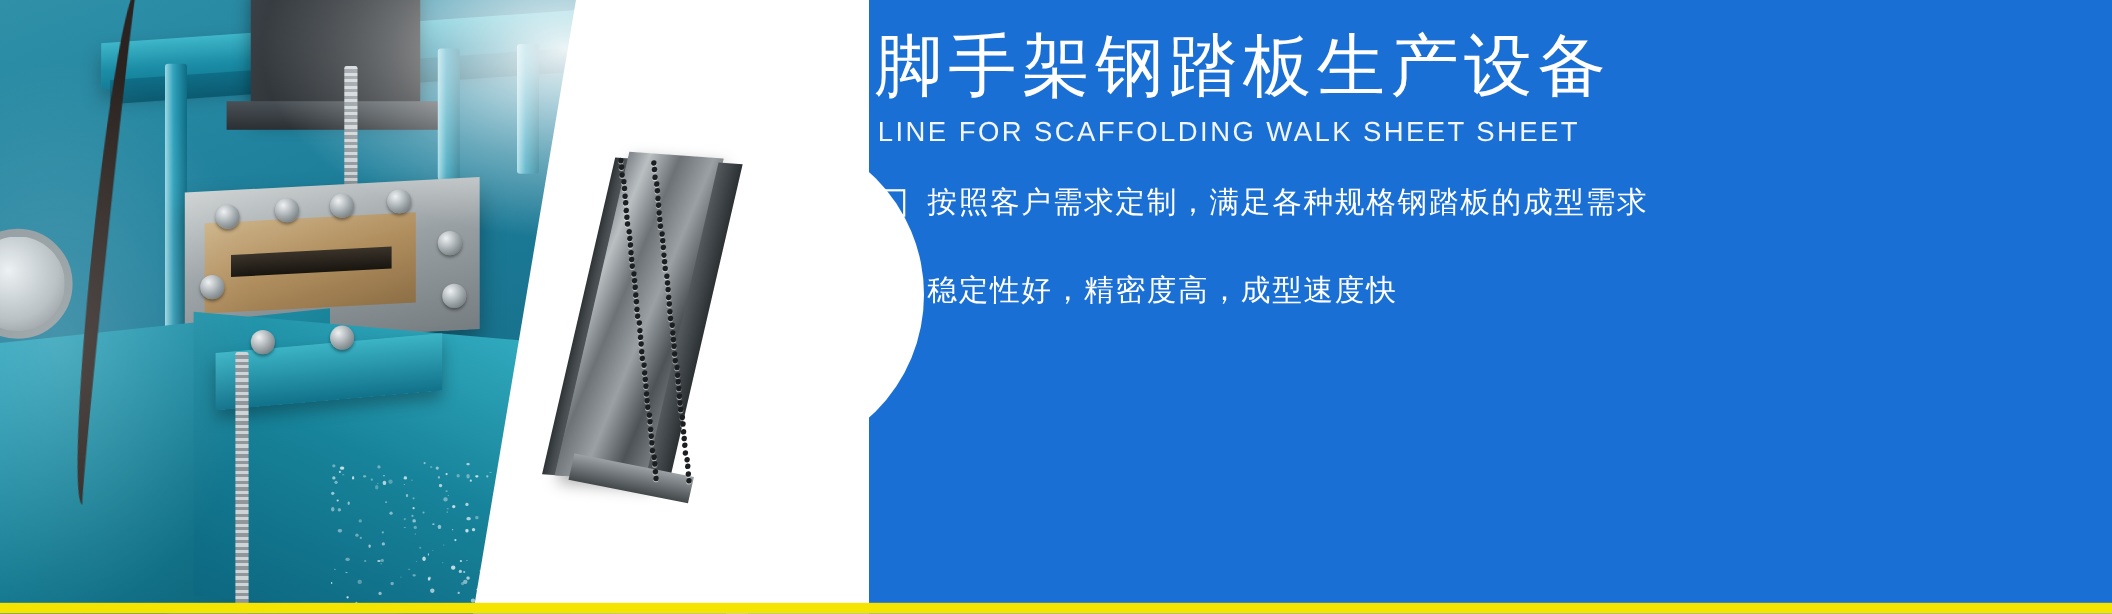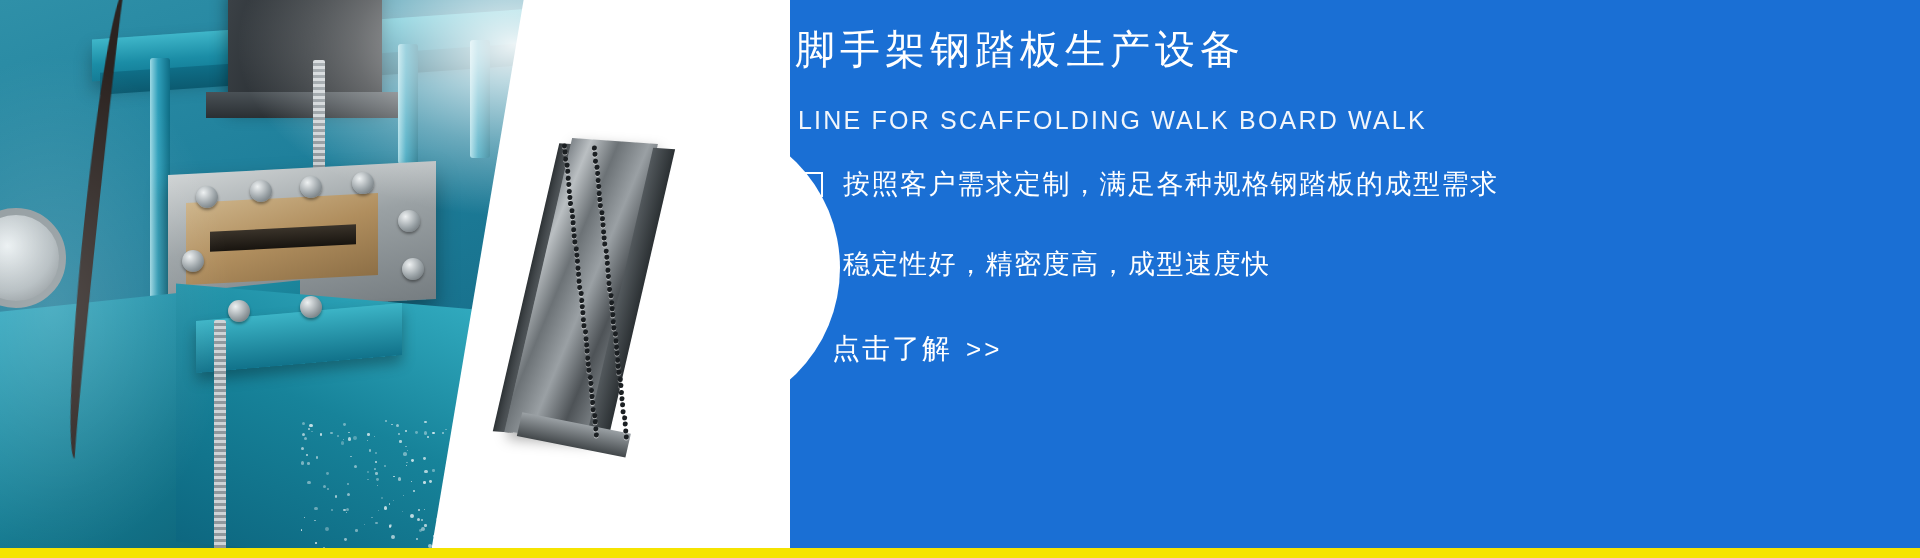--- a/index.html
+++ b/index.html
@@ -130,21 +130,21 @@
   .hole{position:absolute;width:5px;height:5px;border-radius:50%;
     background:#1b1f22;box-shadow:0 1px 0 rgba(255,255,255,.55);}
 
   
   .content{
     position:absolute;left:760px;top:0;width:1160px;height:558px;
     color:#ffffff;
   }
   .title{
     position:absolute;left:35px;top:28px;
-    font-size:40px;line-height:1.05;letter-spacing:5px;
+    font-size:62px;line-height:1.05;letter-spacing:5px;
     font-weight:400;
     color:#ffffff;
     white-space:nowrap;
   }
   .subtitle{
     position:absolute;left:38px;top:106px;
     font-size:25px;letter-spacing:2.2px;
     color:#f2f6fb;font-weight:300;white-space:nowrap;
   }
   .bullets{position:absolute;left:38px;top:166px;width:1080px;}
@@ -530,32 +530,29 @@
         <span class="hole" style="left: 111.7px; top: 279.3px;"></span>
         <span class="hole" style="left: 82.8px; top: 285.6px;"></span>
         <span class="hole" style="left: 112.8px; top: 285.6px;"></span>
         <span class="hole" style="left: 84px; top: 292px;"></span>
         <span class="hole" style="left: 114px; top: 292px;"></span>
       </div>
   </div>
 
   <div class="content">
     <div class="title">脚手架钢踏板生产设备</div>
-    <div class="subtitle">LINE FOR SCAFFOLDING WALK BOARD WALK</div>
+    <div class="subtitle">LINE FOR SCAFFOLDING WALK SHEET SHEET</div>
 
     <div class="bullets">
       <div class="bullet">
         <span class="chk"></span>
         <span>按照客户需求定制，满足各种规格钢踏板的成型需求</span>
       </div>
       <div class="bullet">
         <span class="chk"></span>
         <span>稳定性好，精密度高，成型速度快</span>
       </div>
     </div>
 
-    <div class="cta">
-      <span>点击了解</span><span class="arrows">&gt;&gt;</span>
-    </div>
   </div>
 
   <div class="strip"></div>
 </div>
 
 </body></html>

